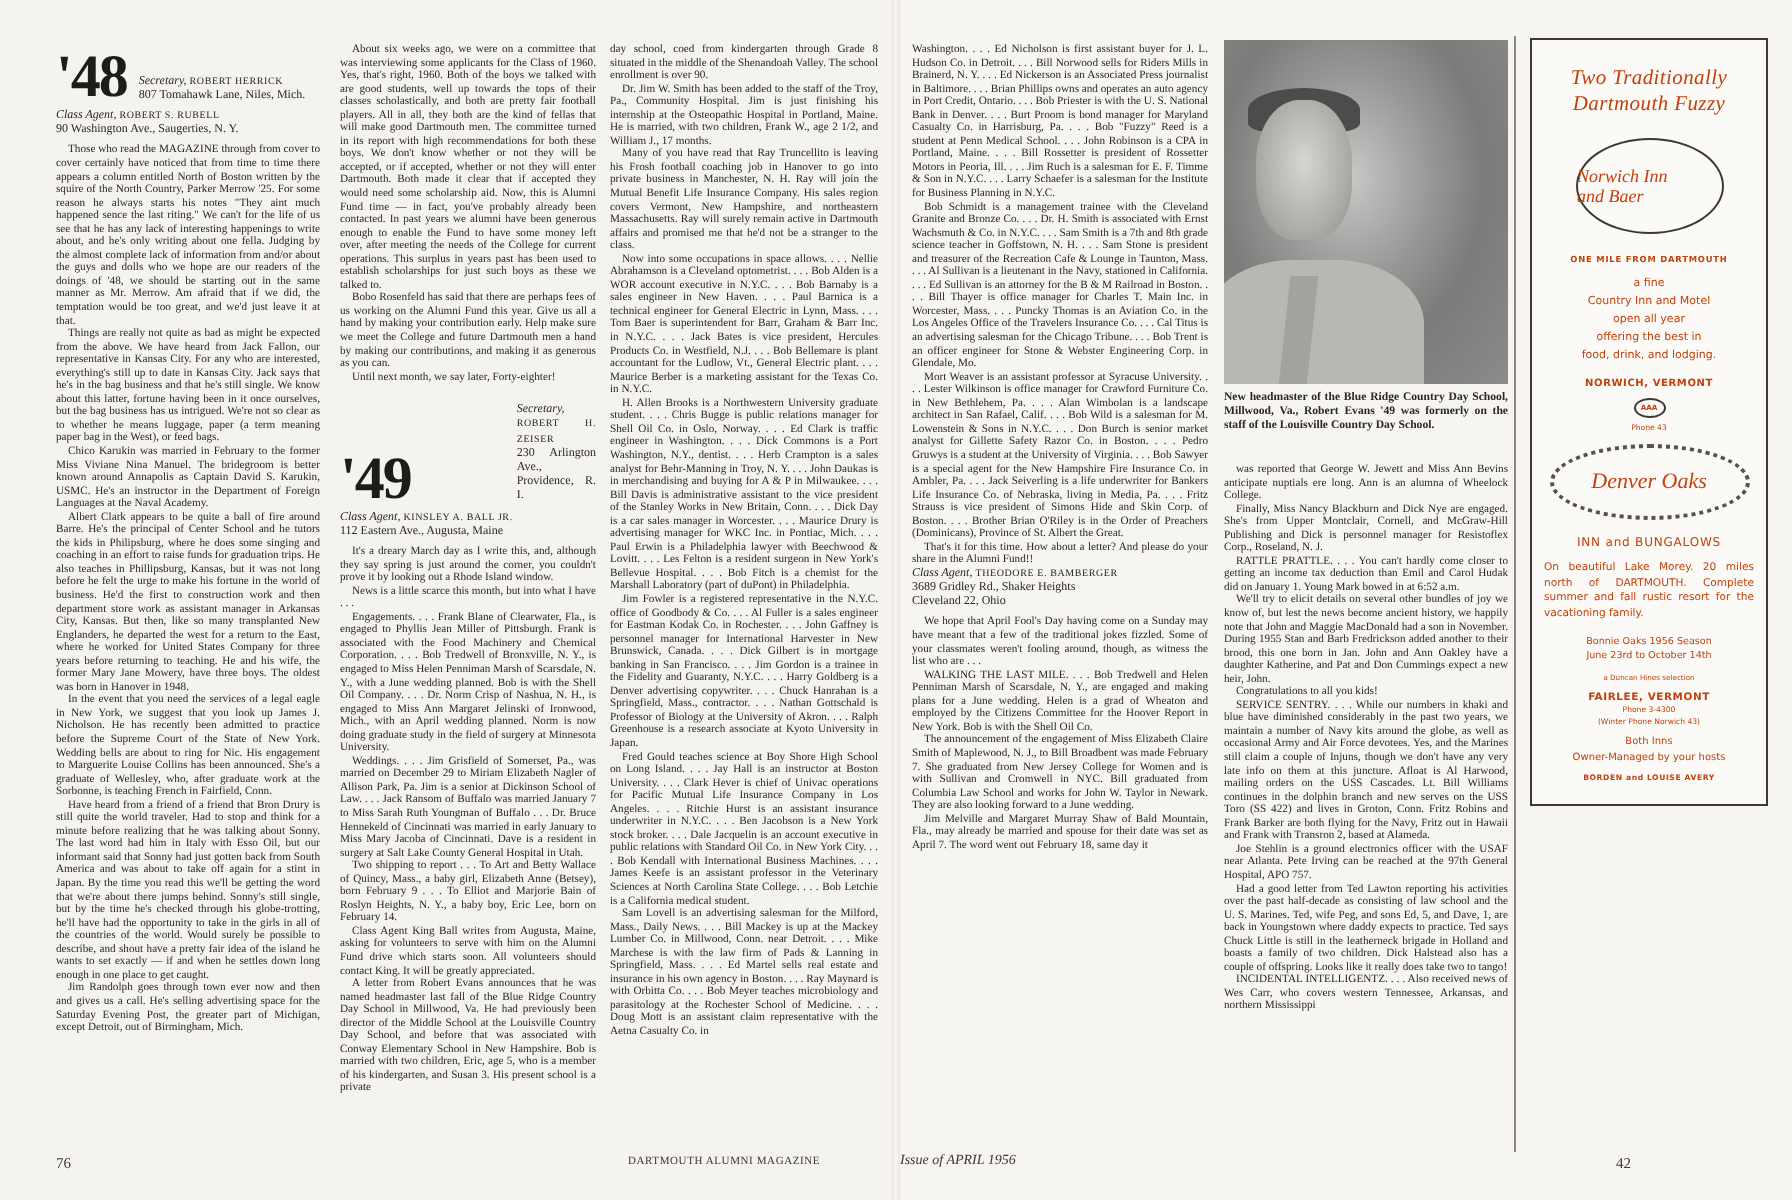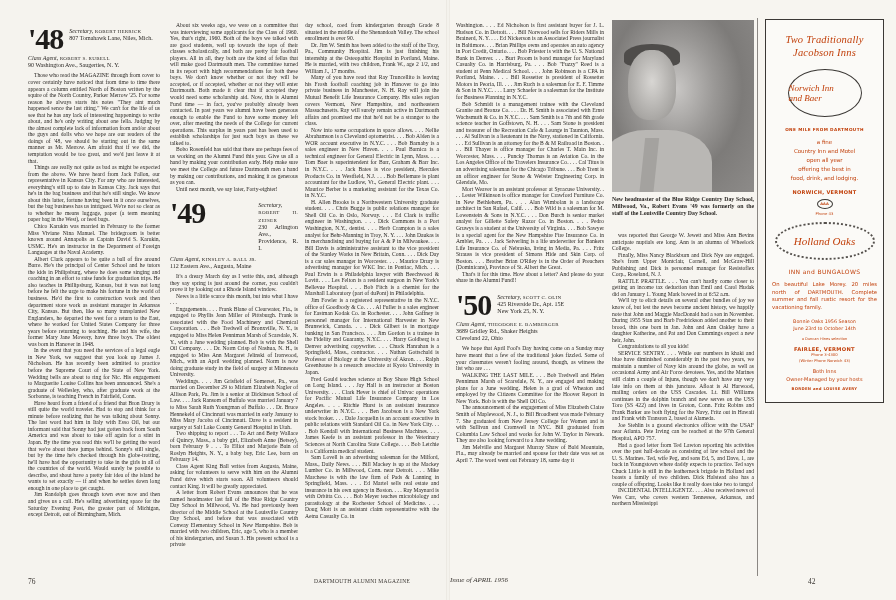--- a/index.html
+++ b/index.html
@@ -4,21 +4,21 @@
 <style>
   html,body{margin:0;padding:0;}
   body{width:896px;height:600px;background:#f3f1ec;overflow:hidden;position:relative;font-family:"Liberation Serif","DejaVu Serif",serif;color:#2a2724;}
   .page{position:absolute;top:0;height:600px;background:#f6f4ef;}
   .page.left{left:0;width:448px;background:#f5f3ee;}
   .page.right{left:448px;width:448px;background:#f7f5f0;}
   .gutter{position:absolute;left:446px;top:0;width:4px;height:600px;background:linear-gradient(90deg,#e8e5de,#f8f6f1,#e9e6df);}
   .col{position:absolute;top:22px;font-size:5.6px;line-height:6.55px;text-align:justify;overflow:hidden;}
   .col p{margin:0 0 0 0;text-indent:6px;}
   .col p.noind{text-indent:0;}
-  .class-head{display:flex;align-items:flex-start;margin:6px 0 3px 0;}
+  .class-head{display:flex;align-items:flex-end;margin:6px 0 3px 0;}
   .class-year{font-family:"Liberation Serif",serif;font-weight:bold;font-size:30px;line-height:26px;letter-spacing:-1px;margin-right:6px;color:#1e1c1a;}
   .class-sec{font-size:6px;line-height:7.2px;padding-top:2px;}
   .sc{font-variant:small-caps;font-size:5px;letter-spacing:.3px;}
   .agent{font-size:6px;line-height:7.2px;margin-bottom:3px;}
   i{font-style:italic;}
   .footer{position:absolute;top:577px;font-size:6.5px;color:#3a3632;}
   .footer.pnum{font-size:7.5px;}
   .photo{position:absolute;left:612px;top:20px;width:142px;height:172px;background:radial-gradient(ellipse at 45% 40%,#c9c7c5 0%,#9a9896 35%,#7d7b79 60%,#8d8b89 100%);overflow:hidden;}
   .photo .head{position:absolute;left:16px;top:30px;width:48px;height:70px;border-radius:45% 45% 40% 40%;background:radial-gradient(ellipse at 50% 45%,#d8d6d3,#a9a7a4 70%,#8c8a87);}
   .photo .hair{position:absolute;left:12px;top:24px;width:56px;height:22px;border-radius:50% 50% 20% 20%;background:#4e4c4a;}
@@ -113,28 +113,20 @@
 </div>
 
 <div class="footer pnum" style="left:28px;">76</div>
 <div class="footer sc" style="left:314px;font-size:5.5px;top:578px;">DARTMOUTH ALUMNI MAGAZINE</div>
 
 <div class="col" style="left:456px;width:148px;height:552px;top:22px;">
   <p class="noind">Washington. . . . Ed Nicholson is first assistant buyer for J. L. Hudson Co. in Detroit. . . . Bill Norwood sells for Riders Mills in Brainerd, N. Y. . . . Ed Nickerson is an Associated Press journalist in Baltimore. . . . Brian Phillips owns and operates an auto agency in Port Credit, Ontario. . . . Bob Priester is with the U. S. National Bank in Denver. . . . Burt Proom is bond manager for Maryland Casualty Co. in Harrisburg, Pa. . . . Bob "Fuzzy" Reed is a student at Penn Medical School. . . . John Robinson is a CPA in Portland, Maine. . . . Bill Rossetter is president of Rossetter Motors in Peoria, Ill. . . . Jim Ruch is a salesman for E. F. Timme &amp; Son in N.Y.C. . . . Larry Schaefer is a salesman for the Institute for Business Planning in N.Y.C.</p>
   <p>Bob Schmidt is a management trainee with the Cleveland Granite and Bronze Co. . . . Dr. H. Smith is associated with Ernst Wachsmuth &amp; Co. in N.Y.C. . . . Sam Smith is a 7th and 8th grade science teacher in Goffstown, N. H. . . . Sam Stone is president and treasurer of the Recreation Cafe &amp; Lounge in Taunton, Mass. . . . Al Sullivan is a lieutenant in the Navy, stationed in California. . . . Ed Sullivan is an attorney for the B &amp; M Railroad in Boston. . . . Bill Thayer is office manager for Charles T. Main Inc. in Worcester, Mass. . . . Puncky Thomas is an Aviation Co. in the Los Angeles Office of the Travelers Insurance Co. . . . Cal Titus is an advertising salesman for the Chicago Tribune. . . . Bob Trent is an officer engineer for Stone &amp; Webster Engineering Corp. in Glendale, Mo.</p>
   <p>Mort Weaver is an assistant professor at Syracuse University. . . . Lester Wilkinson is office manager for Crawford Furniture Co. in New Bethlehem, Pa. . . . Alan Wimbolan is a landscape architect in San Rafael, Calif. . . . Bob Wild is a salesman for M. Lowenstein &amp; Sons in N.Y.C. . . . Don Burch is senior market analyst for Gillette Safety Razor Co. in Boston. . . . Pedro Gruwys is a student at the University of Virginia. . . . Bob Sawyer is a special agent for the New Hampshire Fire Insurance Co. in Ambler, Pa. . . . Jack Seiverling is a life underwriter for Bankers Life Insurance Co. of Nebraska, living in Media, Pa. . . . Fritz Strauss is vice president of Simons Hide and Skin Corp. of Boston. . . . Brother Brian O'Riley is in the Order of Preachers (Dominicans), Province of St. Albert the Great.</p>
   <p>That's it for this time. How about a letter? And please do your share in the Alumni Fund!!</p>
-  <div class="class-head" style="margin-top:8px;">
-    <div class="class-year">'50</div>
-    <div class="class-sec">
-      <div><i>Secretary,</i> <span class="sc">SCOTT C. OLIN</span></div>
-      <div>425 Riverside Dr., Apt. 15E</div>
-      <div>New York 25, N. Y.</div>
-    </div>
-  </div>
   <div class="agent">
     <div><i>Class Agent,</i> <span class="sc">THEODORE E. BAMBERGER</span></div>
     <div>3689 Gridley Rd., Shaker Heights</div>
     <div>Cleveland 22, Ohio</div>
   </div>
   <p>We hope that April Fool's Day having come on a Sunday may have meant that a few of the traditional jokes fizzled. Some of your classmates weren't fooling around, though, as witness the list who are . . .</p>
   <p>WALKING THE LAST MILE. . . . Bob Tredwell and Helen Penniman Marsh of Scarsdale, N. Y., are engaged and making plans for a June wedding. Helen is a grad of Wheaton and employed by the Citizens Committee for the Hoover Report in New York. Bob is with the Shell Oil Co.</p>
   <p>The announcement of the engagement of Miss Elizabeth Claire Smith of Maplewood, N. J., to Bill Broadbent was made February 7. She graduated from New Jersey College for Women and is with Sullivan and Cromwell in NYC. Bill graduated from Columbia Law School and works for John W. Taylor in Newark. They are also looking forward to a June wedding.</p>
   <p>Jim Melville and Margaret Murray Shaw of Bald Mountain, Fla., may already be married and spouse for their date was set as April 7. The word went out February 18, same day it</p>
 </div>
@@ -157,40 +149,40 @@
   <p>Joe Stehlin is a ground electronics officer with the USAF near Atlanta. Pete Irving can be reached at the 97th General Hospital, APO 757.</p>
   <p>Had a good letter from Ted Lawton reporting his activities over the past half-decade as consisting of law school and the U. S. Marines. Ted, wife Peg, and sons Ed, 5, and Dave, 1, are back in Youngstown where daddy expects to practice. Ted says Chuck Little is still in the leatherneck brigade in Holland and boasts a family of two children. Dick Halstead also has a couple of offspring. Looks like it really does take two to tango!</p>
   <p>INCIDENTAL INTELLIGENTZ. . . . Also received news of Wes Carr, who covers western Tennessee, Arkansas, and northern Mississippi</p>
 </div>
 
 <div class="vrule"></div>
 
 <div class="ad">
   <div class="title">
     <div>Two Traditionally</div>
-    <div>Jacobson Inns</div>
+    <div>Dartmouth Fuzzy</div>
   </div>
   <div class="logo-oval">
     <div>Norwich Inn</div>
     <div>and Baer</div>
   </div>
   <div class="small-caps">ONE MILE FROM DARTMOUTH</div>
   <div class="body">
     <div>a fine</div>
     <div>Country Inn and Motel</div>
     <div>open all year</div>
     <div>offering the best in</div>
     <div>food, drink, and lodging.</div>
   </div>
   <div class="town">NORWICH, VERMONT</div>
   <div class="aaa">AAA</div>
   <div class="phone">Phone 43</div>
   <div class="bonnie">
     <div class="wreath"></div>
-    <div class="name">Holland Oaks</div>
+    <div class="name">Denver Oaks</div>
   </div>
   <div class="inn">INN and BUNGALOWS</div>
   <div class="desc">On beautiful Lake Morey. 20 miles north of DARTMOUTH. Complete summer and fall rustic resort for the vacationing family.</div>
   <div class="season">
     <div>Bonnie Oaks 1956 Season</div>
     <div>June 23rd to October 14th</div>
   </div>
   <div class="duncan">a Duncan Hines selection</div>
   <div class="town2">FAIRLEE, VERMONT</div>
   <div class="ph2">Phone 3-4300</div>

